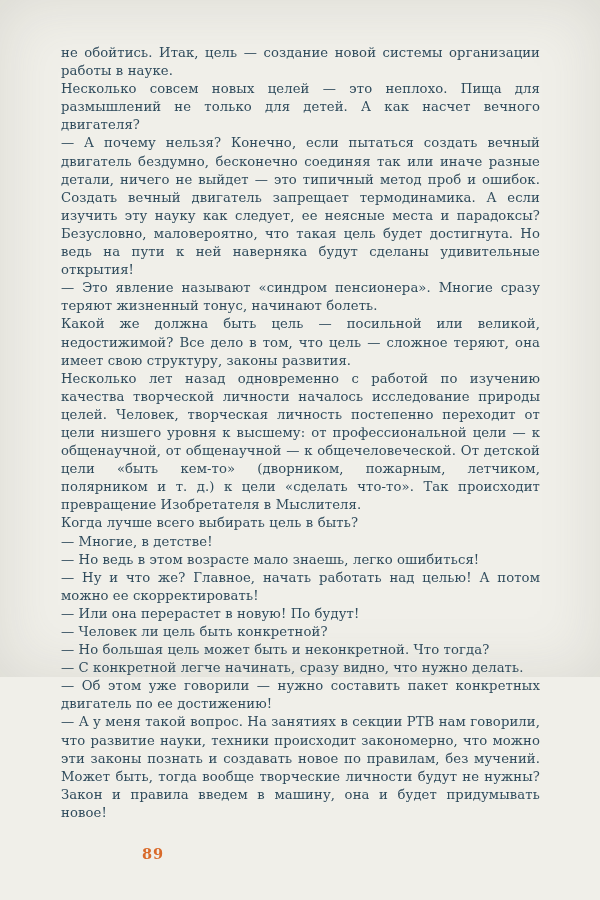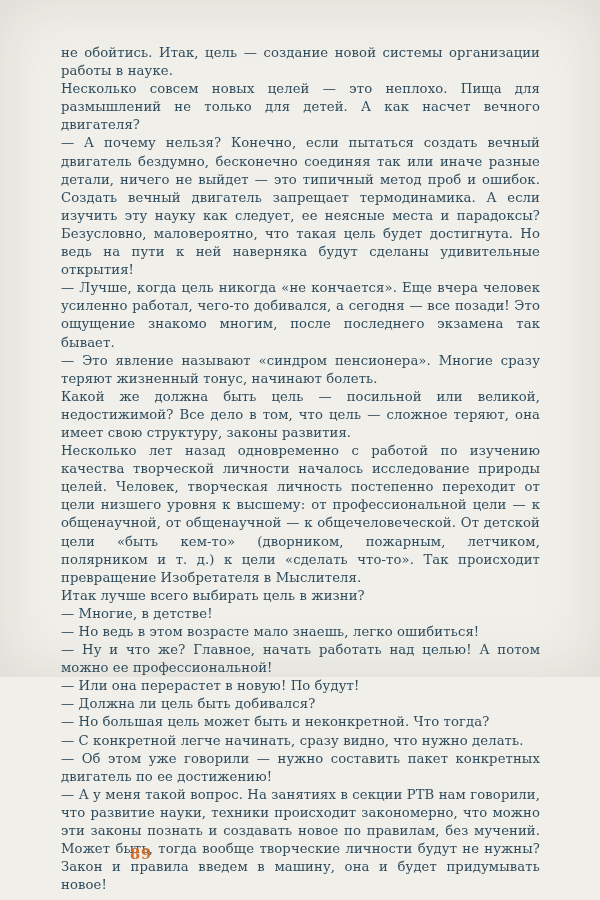--- a/index.html
+++ b/index.html
@@ -36,46 +36,45 @@
     line-height: 18.1px;
     text-align: justify;
     letter-spacing: 0.1px;
   }
   .page-text p {
     margin: 0;
     padding: 0;
   }
   .page-number {
     position: absolute;
-    left: 130px;
+    left: 142px;
     top: 845px;
     color: var(--page-number);
     font-size: 14.5px;
     font-weight: bold;
     letter-spacing: 1px;
   }
 </style>
 </head>
 <body>
 
 <div class="book-page">
   <main class="page-text">
     <p>не обойтись. Итак, цель — создание новой системы организации работы в науке.</p>
     <p>Несколько совсем новых целей — это неплохо. Пища для размышлений не только для детей. А как насчет вечного двигателя?</p>
     <p>— А почему нельзя? Конечно, если пытаться создать вечный двигатель бездумно, бесконечно соединяя так или иначе разные детали, ничего не выйдет — это типичный метод проб и ошибок. Создать вечный двигатель запрещает термодинамика. А если изучить эту науку как следует, ее неясные места и парадоксы? Безусловно, маловероятно, что такая цель будет достигнута. Но ведь на пути к ней наверняка будут сделаны удивительные открытия!</p>
-    <p>— Лучше, когда цель никогда «не кончается». Еще вчера человек усиленно работал, чего-то добивался, а сегодня — все позади! Это ощущение знакомо многим, после последнего экзамена так бывает.</p>
     <p>— Это явление называют «синдром пенсионера». Многие сразу теряют жизненный тонус, начинают болеть.</p>
     <p>Какой же должна быть цель — посильной или великой, недостижимой? Все дело в том, что цель — сложное теряют, она имеет свою структуру, законы развития.</p>
     <p>Несколько лет назад одновременно с работой по изучению качества творческой личности началось исследование природы целей. Человек, творческая личность постепенно переходит от цели низшего уровня к высшему: от профессиональной цели — к общенаучной, от общенаучной — к общечеловеческой. От детской цели «быть кем-то» (дворником, пожарным, летчиком, полярником и т. д.) к цели «сделать что-то». Так происходит превращение Изобретателя в Мыслителя.</p>
-    <p>Итак лучше всего выбирать цель в жизни?</p>
+    <p>Когда лучше всего выбирать цель в быть?</p>
     <p>— Многие, в детстве!</p>
     <p>— Но ведь в этом возрасте мало знаешь, легко ошибиться!</p>
-    <p>— Ну и что же? Главное, начать работать над целью! А потом можно ее профессиональной!</p>
+    <p>— Ну и что же? Главное, начать работать над целью! А потом можно ее скорректировать!</p>
     <p>— Или она перерастет в новую! По будут!</p>
-    <p>— Должна ли цель быть добивался?</p>
+    <p>— Человек ли цель быть конкретной?</p>
     <p>— Но большая цель может быть и неконкретной. Что тогда?</p>
     <p>— С конкретной легче начинать, сразу видно, что нужно делать.</p>
     <p>— Об этом уже говорили — нужно составить пакет конкретных двигатель по ее достижению!</p>
     <p>— А у меня такой вопрос. На занятиях в секции РТВ нам говорили, что развитие науки, техники происходит закономерно, что можно эти законы познать и создавать новое по правилам, без мучений. Может быть, тогда вообще творческие личности будут не нужны? Закон и правила введем в машину, она и будет придумывать новое!</p>
 
   </main>
   <div class="page-number">89</div>
 </div>
 
 </body></html>

